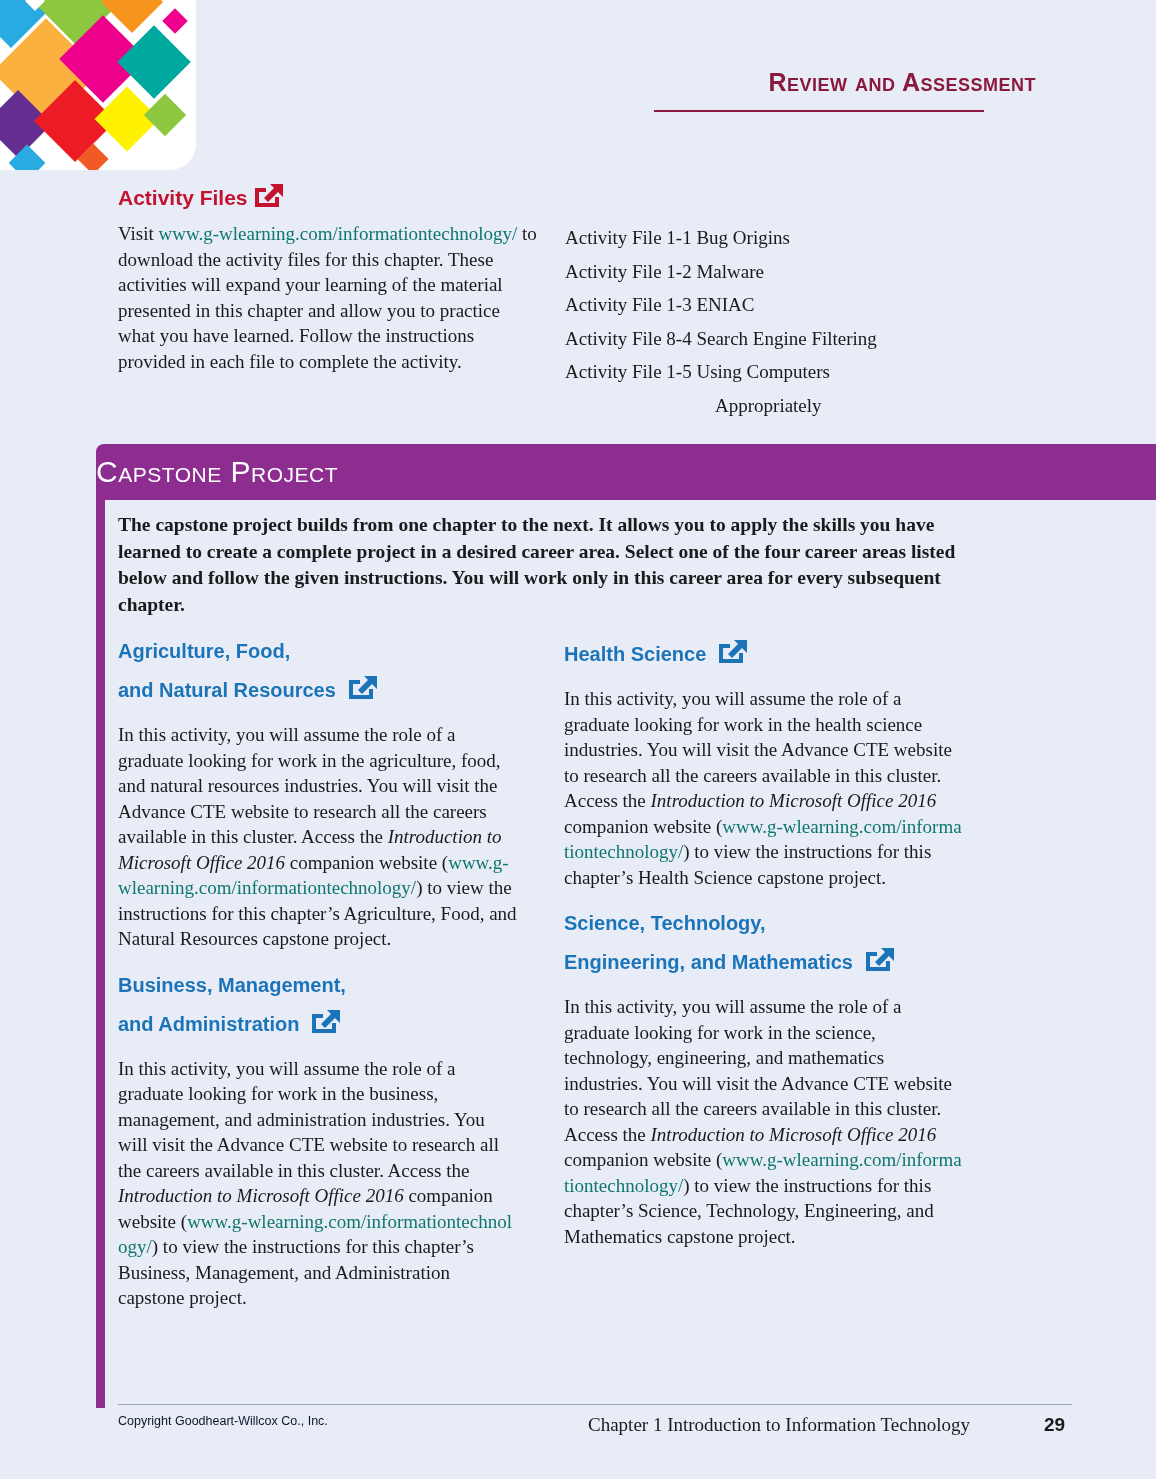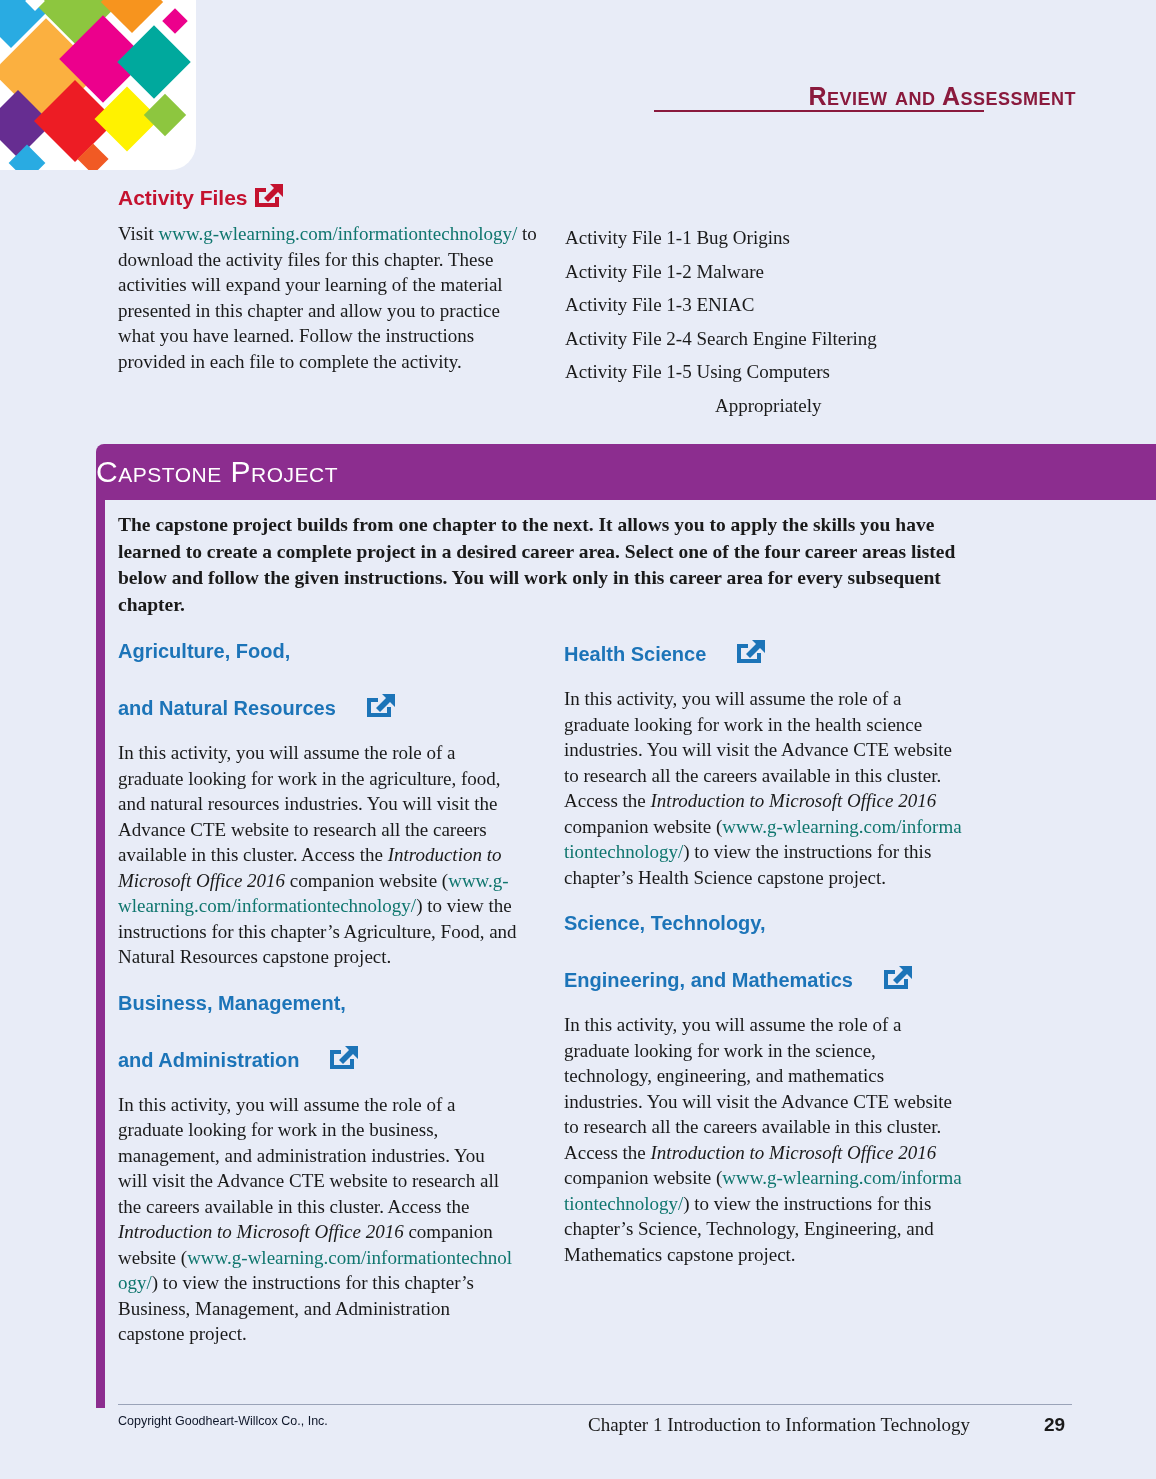--- a/index.html
+++ b/index.html
@@ -27,25 +27,25 @@
     overflow: hidden;
   }
   .logo-block .sq {
     position: absolute;
     transform: rotate(45deg);
   }
 
   
   .page-header {
     position: absolute;
-    top: 82px;
+    top: 68px;
     right: 0;
     width: 100%;
     text-align: right;
-    padding-right: 80px;
+    padding-right: 120px;
     box-sizing: border-box;
   }
   .page-header .title {
     font-family: "Liberation Sans", sans-serif;
     font-weight: bold;
     font-size: 25px;
     letter-spacing: 0.5px;
     color: #8a1a3d;
     font-variant: small-caps;
   }
@@ -155,21 +155,21 @@
   .sub-head {
     font-family: "Liberation Sans", sans-serif;
     font-weight: bold;
     font-size: 20px;
     color: #1c74b8;
     line-height: 26px;
     margin: 0 0 6px 0;
     display: flex;
     flex-wrap: wrap;
     align-items: center;
-    gap: 28px;
+    gap: 10px;
   }
   .sub-head .ln { display: block; }
   .para {
     font-size: 19px;
     line-height: 25.5px;
     color: #1a1a1a;
     margin: 16px 0 20px 0;
   }
   .para i { font-style: italic; }
   .blk { margin-bottom: 6px; }
@@ -250,21 +250,21 @@
     </span>
   </div>
   <div class="act-cols">
     <div class="act-left">
       <span>Visit </span><a class="weblink" href="#">www.g-wlearning.com/informationtechnology/</a><span> to download the activity files for this chapter. These activities will expand your learning of the material presented in this chapter and allow you to practice what you have learned. Follow the instructions provided in each file to complete the activity.</span>
     </div>
     <div class="act-right">
       <div>Activity File 1-1 Bug Origins</div>
       <div>Activity File 1-2 Malware</div>
       <div>Activity File 1-3 ENIAC</div>
-      <div>Activity File 2-4 Search Engine Filtering</div>
+      <div>Activity File 8-4 Search Engine Filtering</div>
       <div>Activity File 1-5 Using Computers</div>
       <div class="ind">Appropriately</div>
     </div>
   </div>
 </div>
 
 <div class="capstone-banner">
   <span class="ctitle">Capstone Project</span>
 </div>
 <div class="left-bar"></div>

